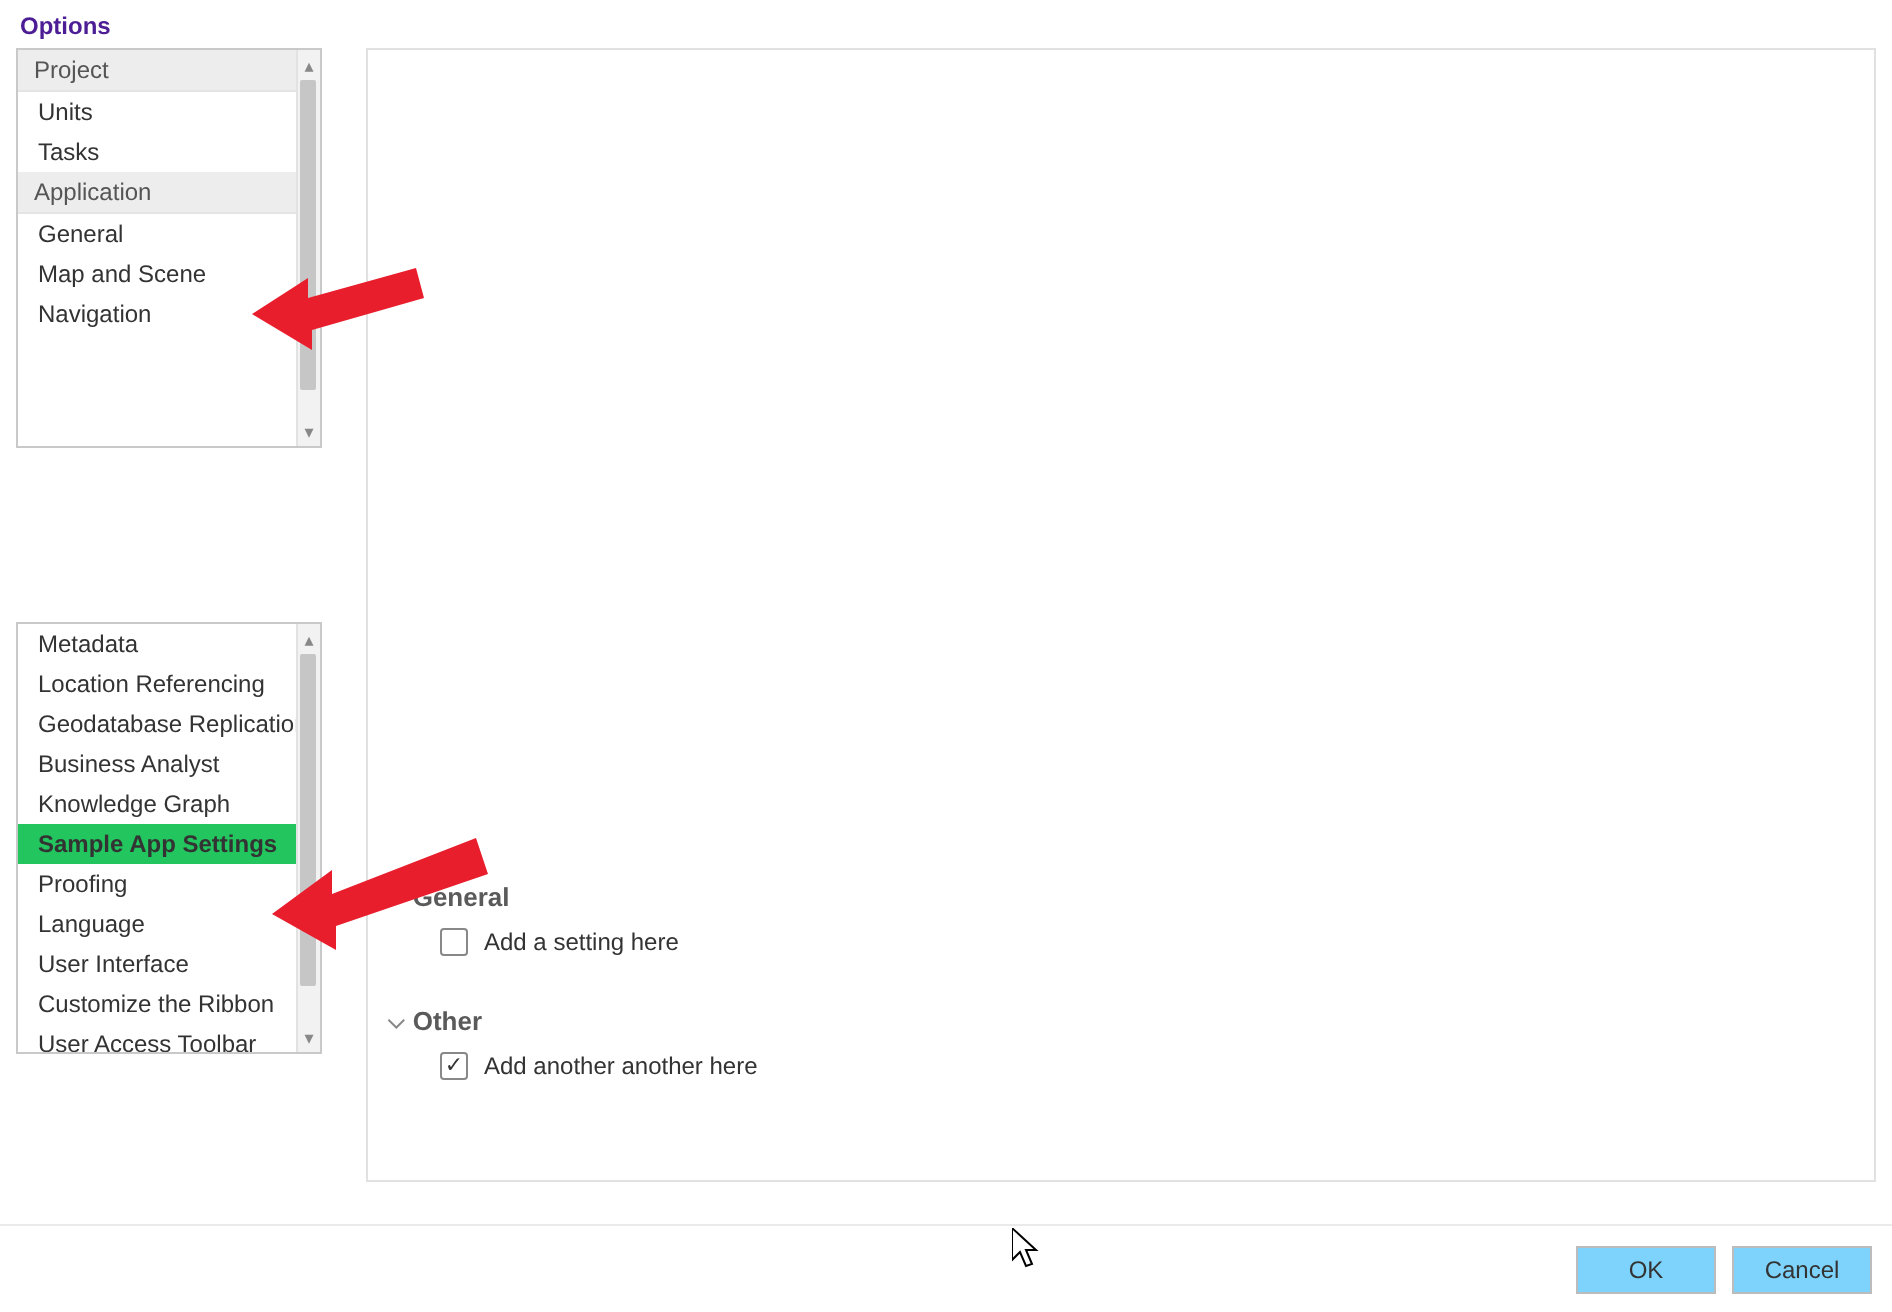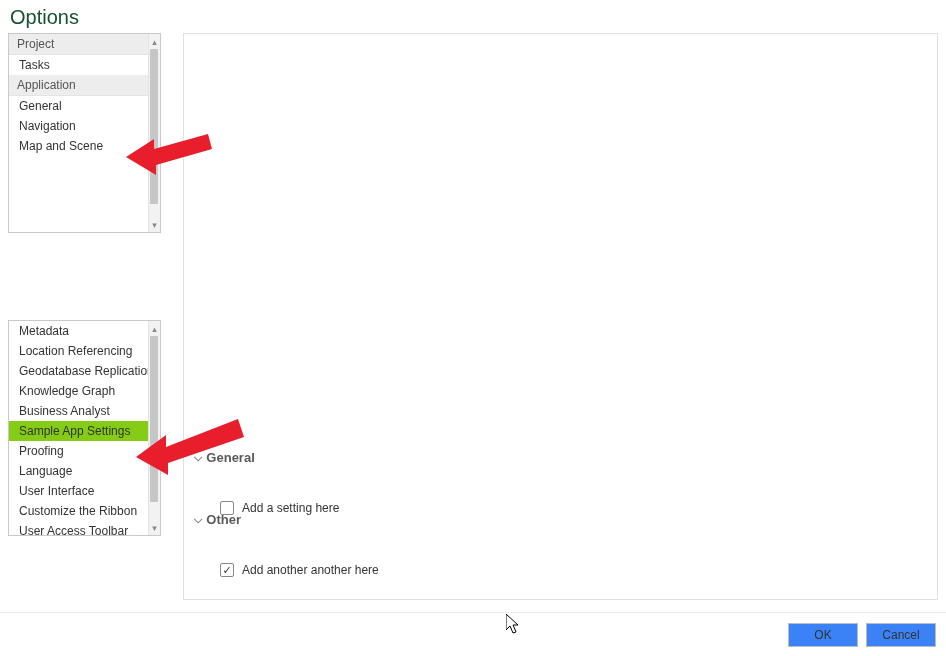--- a/index.html
+++ b/index.html
@@ -8,24 +8,24 @@
     font-family: "Segoe UI", Tahoma, sans-serif;
     font-size: 12px;
     color: #333;
     background: #fff;
     width: 946px;
     height: 656px;
     position: relative;
     overflow: hidden;
   }
   .window-title {
-    font-size: 20px;
-    color: #14532d;
+    font-size: 12px;
+    color: #4c1d95;
     padding: 6px 10px 4px;
-    font-weight: 400;
+    font-weight: 700;
   }
   .main-row {
     display: flex;
     height: 570px;
     padding: 0 8px;
     gap: 14px;
     position: relative;
   }
   .sidebar-wrap {
     position: relative;
@@ -81,22 +81,22 @@
     padding: 3px 8px;
     border-bottom: 1px solid #e4e4e4;
   }
   .item {
     padding: 3px 10px;
     color: #333;
     cursor: default;
     white-space: nowrap;
   }
   .item.selected {
-    background: #84cc16;
-    font-weight: 400;
+    background: #22c55e;
+    font-weight: 700;
   }
   .content {
     flex: 1;
     border: 1px solid #e1e1e1;
     background: #fff;
     position: relative;
     height: 567px;
   }
   
   .group-section {
@@ -115,21 +115,20 @@
     font-weight: 600;
   }
   .chev { color: #888; font-size: 11px; }
   .check-row {
     display: flex;
     align-items: center;
     gap: 8px;
     padding: 8px 0 0 26px;
     font-size: 12px;
     color: #333;
-    margin-top: 28px;
   }
   .chk {
     width: 14px; height: 14px;
     border: 1px solid #888;
     border-radius: 2px;
     display: flex;
     align-items: center;
     justify-content: center;
     font-size: 11px;
     color: #333;
@@ -144,21 +143,21 @@
     align-items: center;
     justify-content: flex-end;
     gap: 8px;
     padding: 0 10px;
     border-top: 1px solid #eaeaea;
   }
   .btn {
     min-width: 70px;
     height: 24px;
     border: 1px solid #bcbcbc;
-    background: #3b82f6;
+    background: #7dd3fc;
     font-size: 12px;
     color: #333;
     padding: 0 12px;
     display: flex;
     align-items: center;
     justify-content: center;
   }
   .arrow {
     position: absolute;
     z-index: 10;
@@ -175,40 +174,41 @@
 </head>
 <body>
 
 <div class="window-title">Options</div>
 
 <div class="main-row">
   <div class="sidebar-wrap">
 
     <div class="sidebar top">
       <div class="group-header">Project</div>
+      <div class="item">Units</div>
       <div class="item">Tasks</div>
       <div class="group-header">Application</div>
       <div class="item">General</div>
+      <div class="item">Map and Scene</div>
       <div class="item">Navigation</div>
-      <div class="item">Map and Scene</div>
       <div class="scrollbar">
         <div class="scroll-btn">▴</div>
         <div class="scroll-track">
           <div class="scroll-thumb"></div>
         </div>
         <div class="scroll-btn">▾</div>
       </div>
     </div>
 
     <div class="sidebar bottom">
       <div class="item">Metadata</div>
       <div class="item">Location Referencing</div>
       <div class="item">Geodatabase Replication</div>
+      <div class="item">Business Analyst</div>
       <div class="item">Knowledge Graph</div>
-      <div class="item">Business Analyst</div>
       <div class="item selected">Sample App Settings</div>
       <div class="item">Proofing</div>
       <div class="item">Language</div>
       <div class="item">User Interface</div>
       <div class="item">Customize the Ribbon</div>
       <div class="item">User Access Toolbar</div>
       <div class="scrollbar">
         <div class="scroll-btn">▴</div>
         <div class="scroll-track">
           <div class="scroll-thumb"></div>

